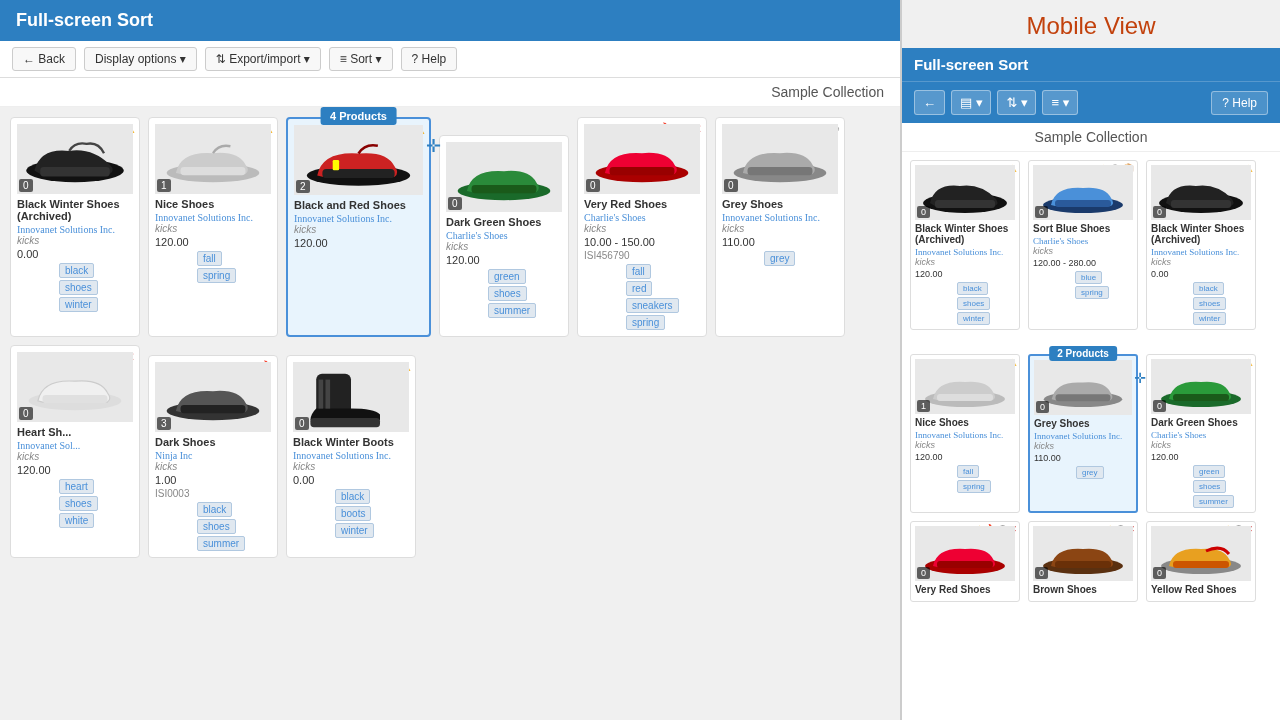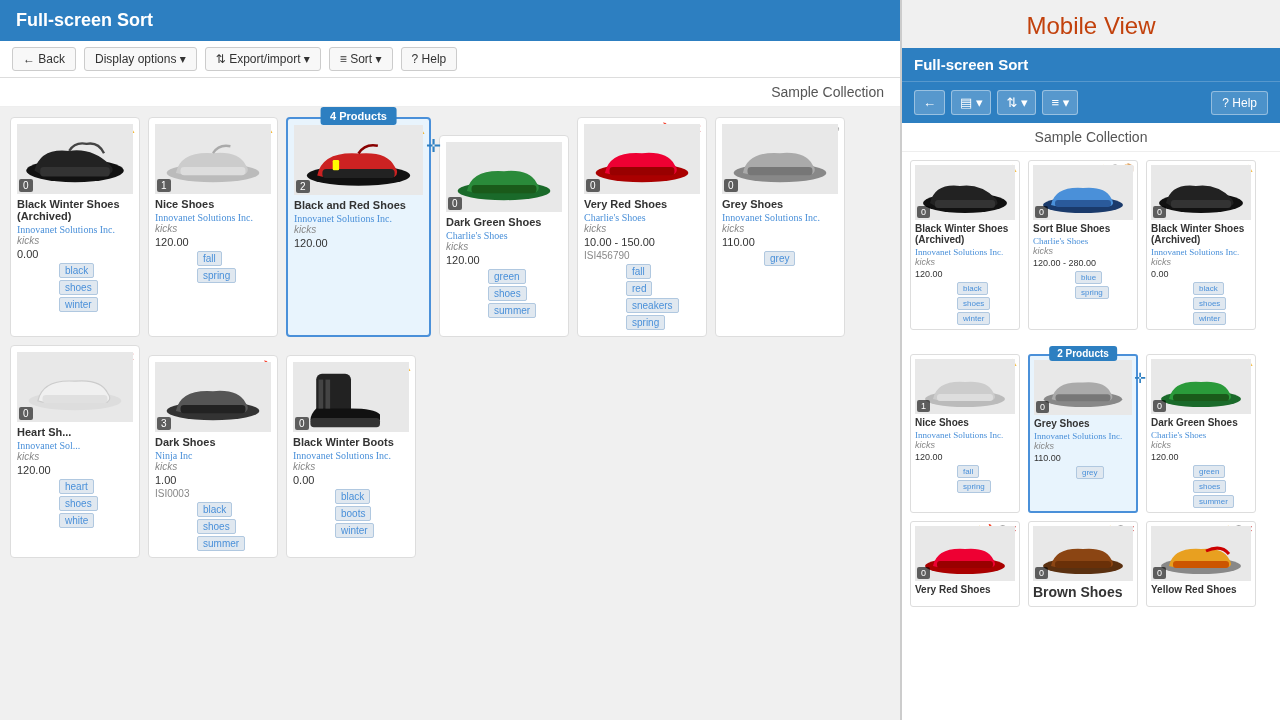--- a/index.html
+++ b/index.html
@@ -488,21 +488,21 @@
           <span class="card-icon icon-x" style="font-size:9px;">✕</span>
         </div>
         <div class="mobile-img">
           <svg viewBox="0 0 100 50">
               <ellipse cx="50" cy="37" rx="40" ry="8" fill="#5a3010"></ellipse>
               <path d="M18 37 Q22 18 50 20 Q72 18 78 30 Q82 35 78 38 L22 38 Z" fill="#8B4513"></path>
               <rect x="22" y="32" width="56" height="7" rx="3" fill="#6a3008"></rect>
             </svg>
           <span class="badge-num" style="font-size:9px;">0</span>
         </div>
-        <div class="product-name" style="font-size:14px;">Brown Shoes</div>
+        <div class="product-name" style="font-size:10px;">Brown Shoes</div>
       </div>
 
       <div class="mobile-card">
         <div class="card-icons" style="position:absolute;top:2px;right:2px;display:flex;gap:1px;">
           <span class="card-icon icon-warning" style="font-size:9px;">⚠</span>
           <span class="card-icon icon-eye-off" style="font-size:9px;">👁</span>
           <span class="card-icon icon-x" style="font-size:9px;">✕</span>
         </div>
         <div class="mobile-img">
           <svg viewBox="0 0 100 50">

